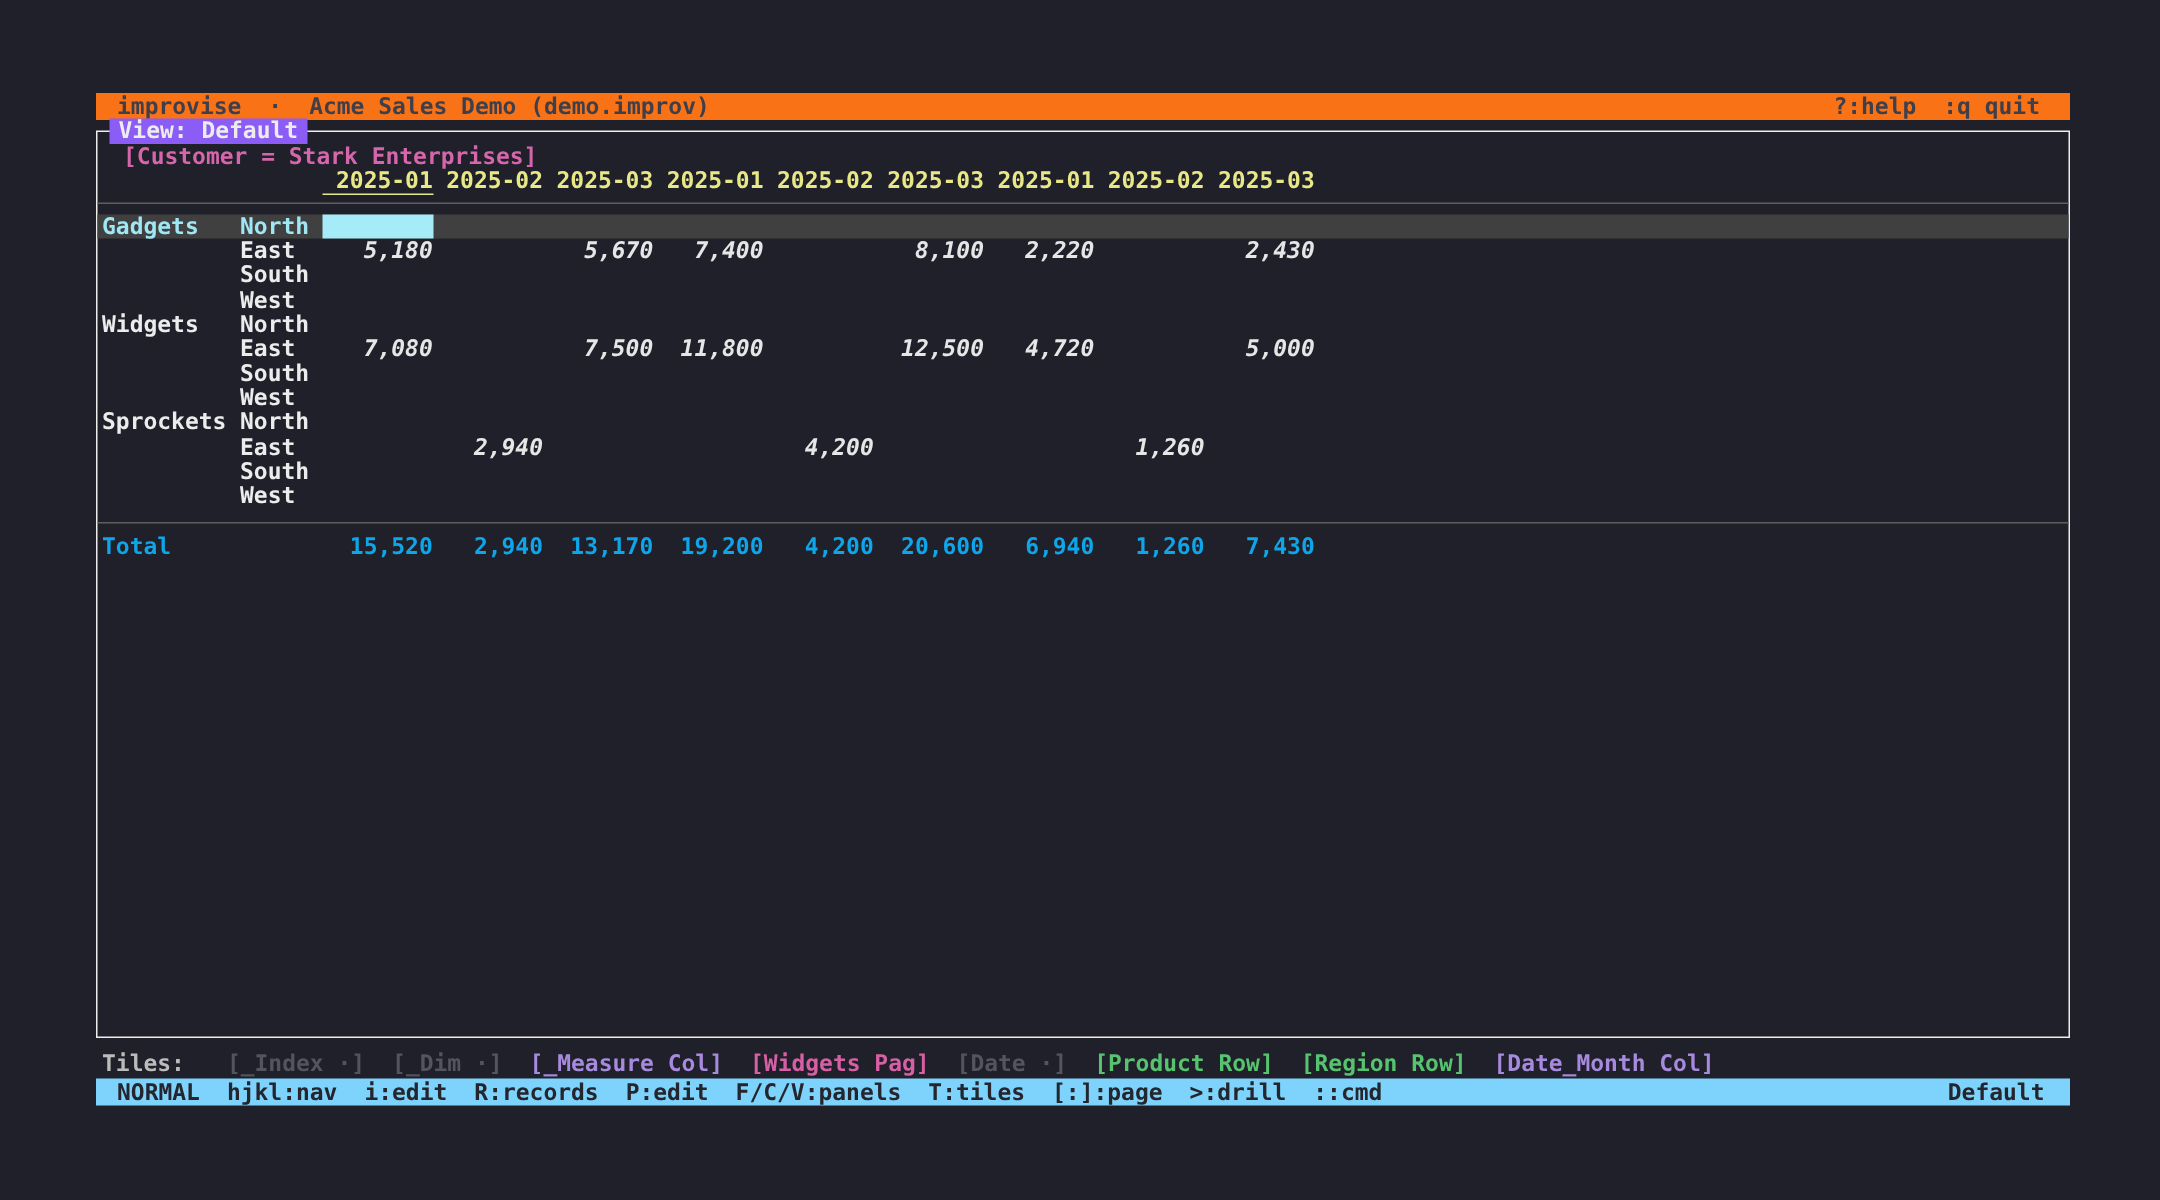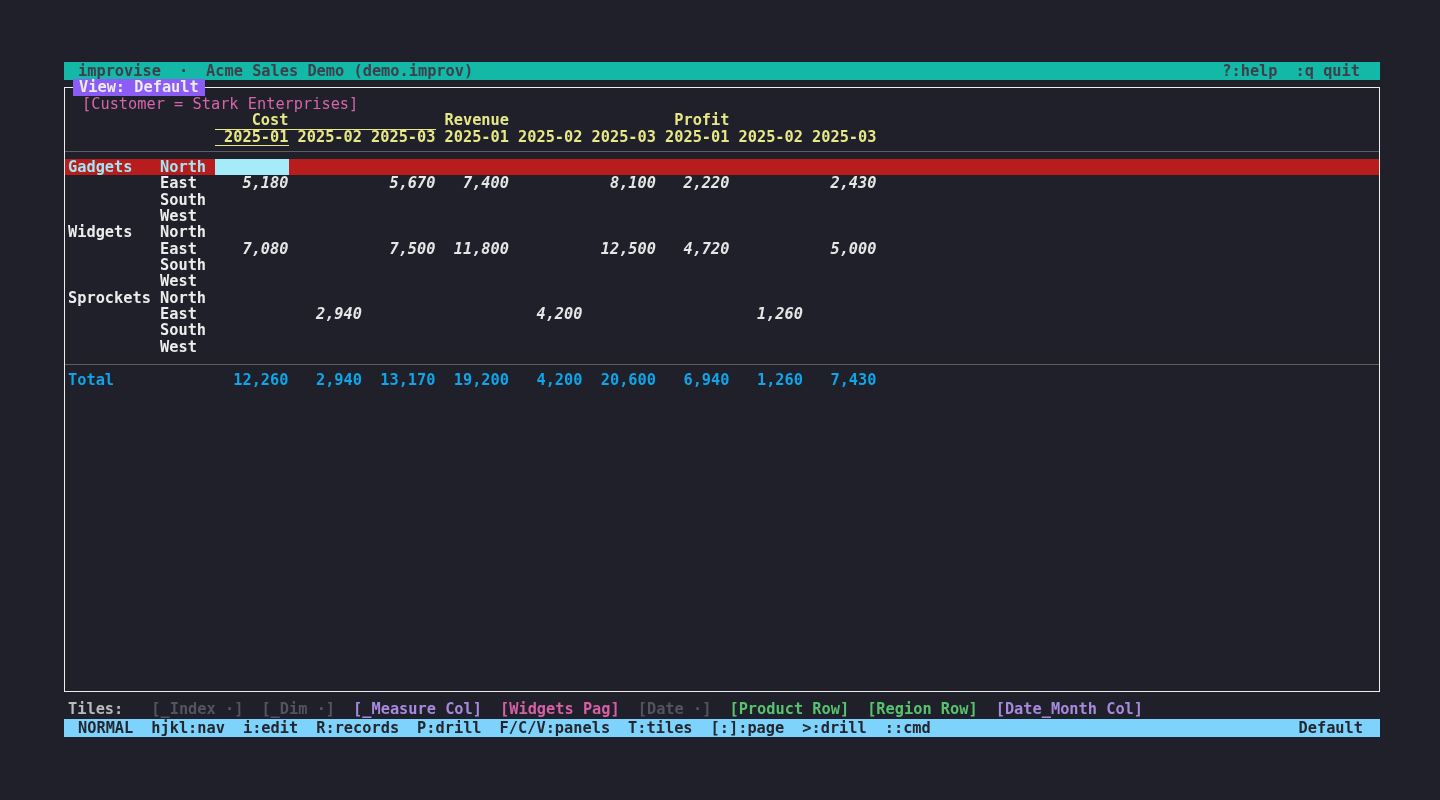--- a/index.html
+++ b/index.html
@@ -10,59 +10,59 @@
     font-size:15.3px;
     color:#e6e6e6;
     position:relative;
     overflow:hidden;
   }
   .abs { position:absolute; }
 
   
   .titlebar {
     left:64px; top:62px; width:1316px; height:18px;
-    background:#14b8a6; color:#3f3f4c;
+    background:#f97316; color:#3f3f4c;
     display:flex; align-items:center; gap:18px;
     padding:0 20px 0 14px; font-weight:bold; line-height:18px;
   }
   .titlebar .spacer { flex:1; }
 
   
   .viewbox {
     left:64px; top:87px; width:1316px; height:605px;
     border:1px solid #ededeb;
     padding-top:8px;
   }
   .view-title {
     position:absolute; top:-9px; left:8px;
     background:#8b5cf6; padding:0 6px;
     color:#ececec; font-weight:bold; line-height:17px;
   }
   .filter-line { padding-left:17px; height:16.33px; line-height:16.33px; }
-  .filter-chip { color:#d666ab; font-weight:normal; }
+  .filter-chip { color:#d666ab; font-weight:bold; }
 
   .grid, .grid-group {
     display:grid; padding-left:3px;
     height:16.33px; line-height:16.33px;
   }
   .grid       { grid-template-columns:92px 55px repeat(9,73.5px) 1fr; }
   .grid-group { grid-template-columns:147px repeat(3,220.5px) 1fr; }
 
   .head { color:#e8e887; font-weight:bold; }
   .num  { text-align:right; }
   .group-cell { text-align:right; padding-right:147px; }
   .group-cell.selected { border-bottom:1px solid #e8e887; }
   .month-cell.selected { border-bottom:1px solid #e8e887; }
 
   .hline { border-top:1px solid #5e5e5e; height:0; }
   .hline.h1 { margin:6px 0 7px 0; }
   .hline.h2 { margin:9px 0 7px 0; }
 
   .row .plabel, .row .rlabel { font-weight:bold; color:#ececec; }
-  .row.hl { background:#b91c1c; }
+  .row.hl { background:#404040; }
   .row.hl .plabel, .row.hl .rlabel { color:#9fe7f5; }
   .val { font-style:italic; font-weight:bold; color:#e6e6e6; }
   .cursor { background:#a5ebf8; }
   .total-row .tot { color:#0ea5e9; font-weight:bold; }
 
   
   .tilesbar {
     left:64px; top:701px; width:1316px; height:17px;
     display:flex; align-items:flex-start; gap:18px;
     padding-left:4px; font-weight:bold; line-height:17px;
@@ -95,26 +95,20 @@
   <span>:q quit</span>
 </header>
 
 <main class="abs viewbox">
   <span class="view-title">View: Default</span>
 
   <div class="filter-line">
     <span class="filter-chip">[Customer = Stark Enterprises]</span>
   </div>
 
-  <div class="grid-group">
-    <span></span>
-    <span class="head group-cell selected">Cost</span>
-    <span class="head group-cell">Revenue</span>
-    <span class="head group-cell">Profit</span>
-  </div>
 
   <div class="grid" id="months-row">
     <span></span>
       <span></span>
   <span class="head num month-cell selected">2025-01</span>
       <span class="head num month-cell">2025-02</span>
       <span class="head num month-cell">2025-03</span>
       <span class="head num month-cell">2025-01</span>
       <span class="head num month-cell">2025-02</span>
       <span class="head num month-cell">2025-03</span>
@@ -282,21 +276,21 @@
         <span class="num val"></span>
         <span class="num val"></span>
       </div>
     </div>
 
   <div class="hline h2"></div>
 
   <div class="grid total-row" id="total-row">
     <span class="tot">Total</span>
     <span></span>
-  <span class="num tot">12,260</span>
+  <span class="num tot">15,520</span>
       <span class="num tot">2,940</span>
       <span class="num tot">13,170</span>
       <span class="num tot">19,200</span>
       <span class="num tot">4,200</span>
       <span class="num tot">20,600</span>
       <span class="num tot">6,940</span>
       <span class="num tot">1,260</span>
       <span class="num tot">7,430</span>
     </div>
 </main>
@@ -311,20 +305,20 @@
     <span class="tile green">[Product Row]</span>
     <span class="tile green">[Region Row]</span>
     <span class="tile purple">[Date_Month Col]</span>
   </div>
 
 <footer class="abs statusbar" id="status-bar">
   <span>NORMAL</span>
   <span>hjkl:nav</span>
     <span>i:edit</span>
     <span>R:records</span>
-    <span>P:drill</span>
+    <span>P:edit</span>
     <span>F/C/V:panels</span>
     <span>T:tiles</span>
     <span>[:]:page</span>
     <span>&gt;:drill</span>
     <span>::cmd</span>
     <span class="sb-right">Default</span>
 </footer>
 
 </body></html>

